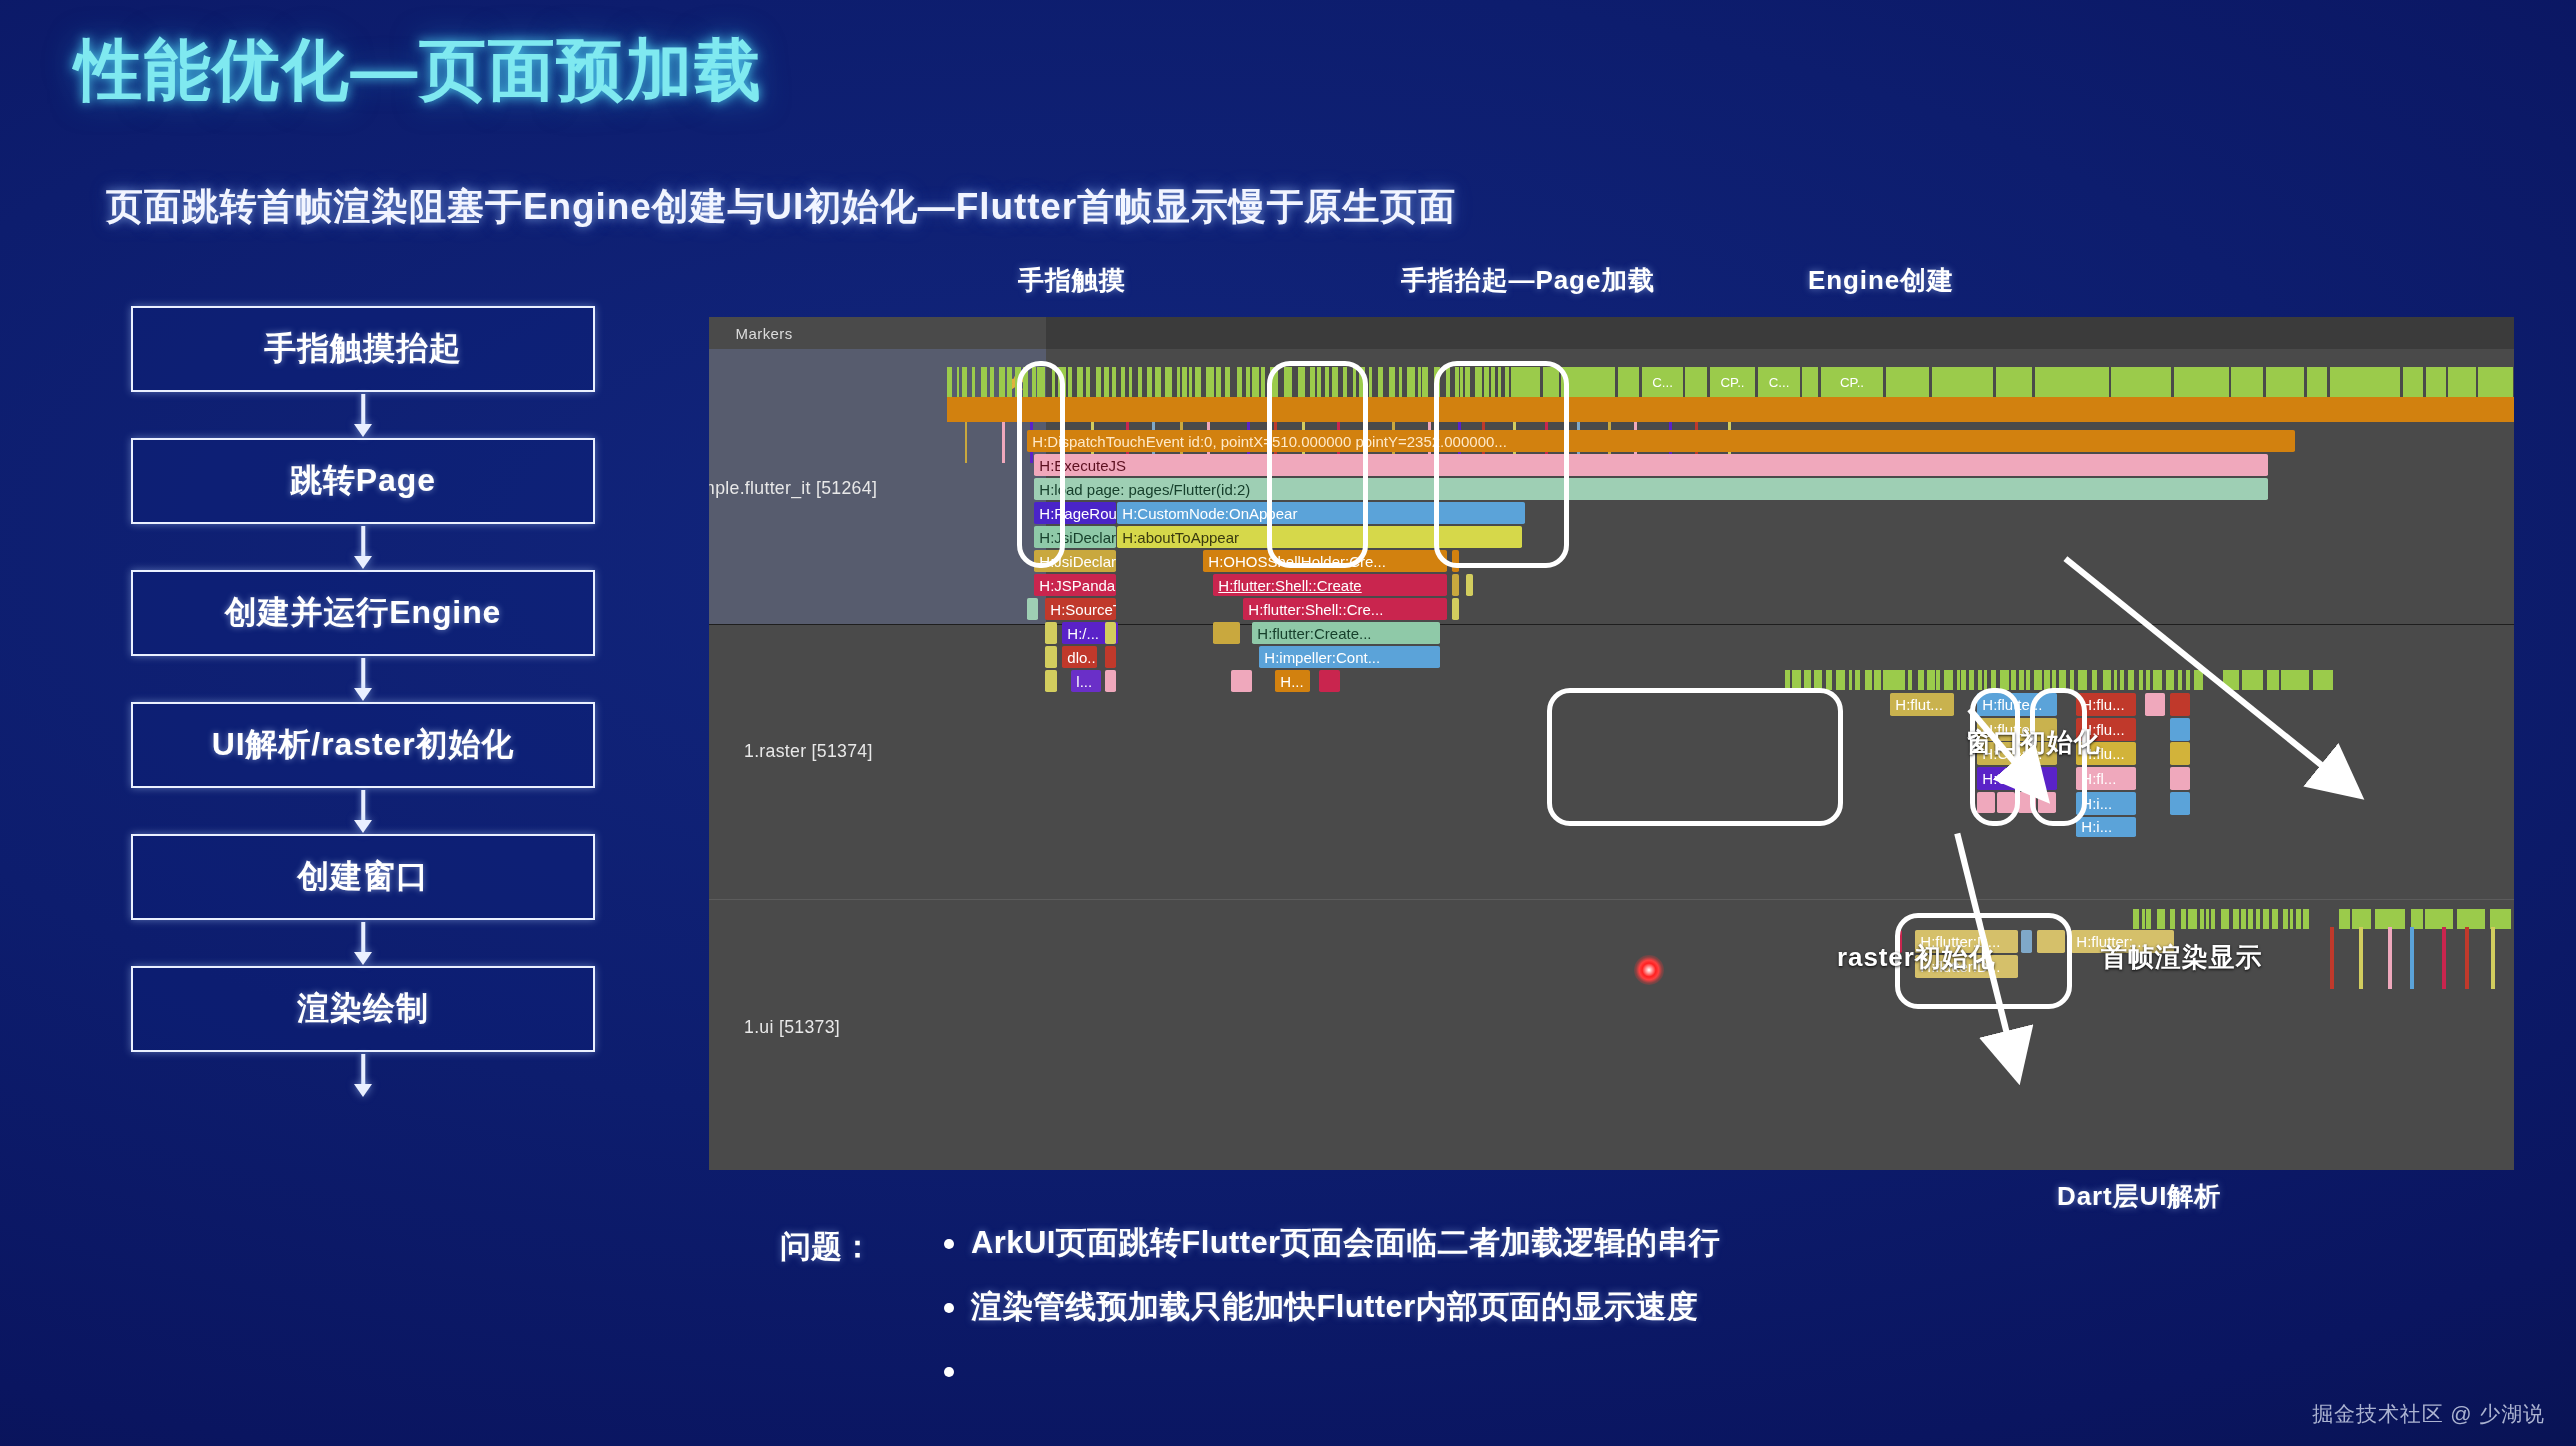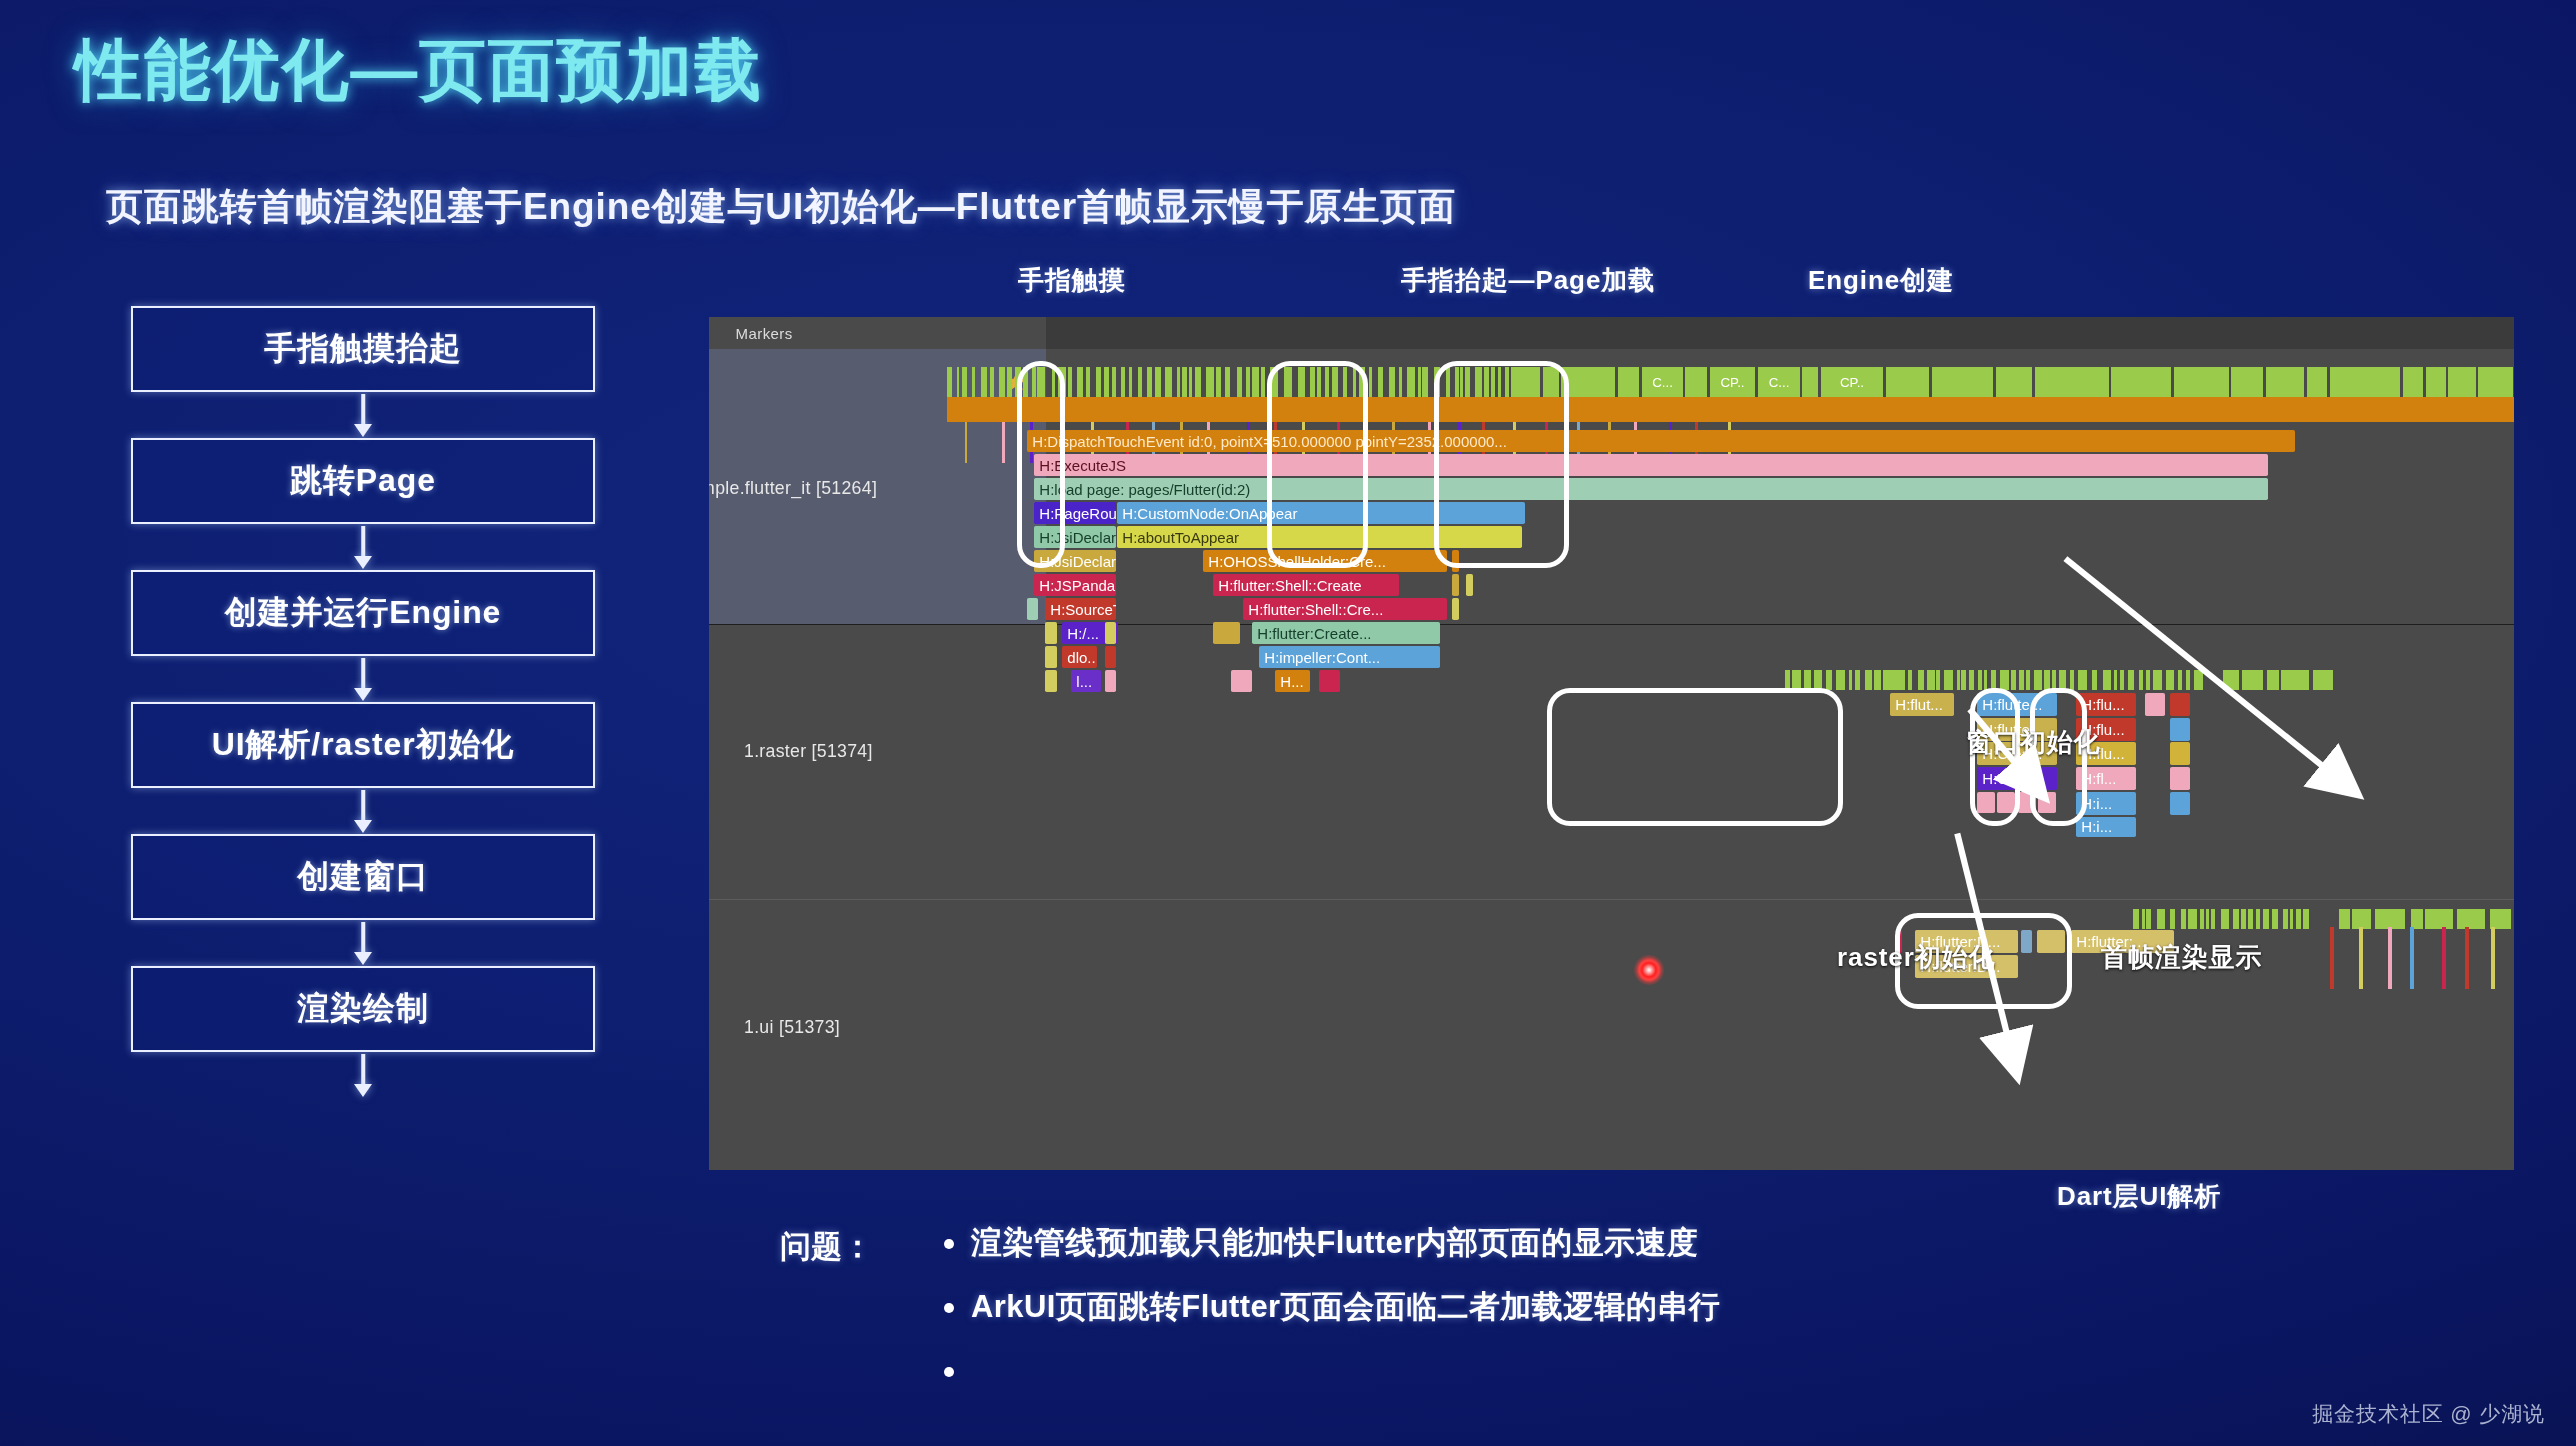--- a/index.html
+++ b/index.html
@@ -310,21 +310,21 @@
     <div class="chip" style="left:87px;top:185px;width:82px;height:22px;background:#4a24c8;">H:PageRouterM...</div>
     <div class="chip" style="left:170px;top:185px;width:408px;height:22px;background:#5ba3d9;">H:CustomNode:OnAppear</div>
 
     <div class="chip" style="left:87px;top:209px;width:82px;height:22px;background:#8fc9a8;color:#17402c;">H:JsiDeclarative...</div>
     <div class="chip" style="left:170px;top:209px;width:405px;height:22px;background:#d6d84a;color:#3a3a10;">H:aboutToAppear</div>
 
     <div class="chip" style="left:87px;top:233px;width:82px;height:22px;background:#c9a83e;color:#fff;">H:JsiDeclarative...</div>
     <div class="chip" style="left:256px;top:233px;width:244px;height:22px;background:#d2810f;">H:OHOSShellHolder:Cre...</div>
 
     <div class="chip" style="left:87px;top:257px;width:82px;height:22px;background:#c9254e;">H:JSPandaFileEx...</div>
-    <div class="chip" style="left:266px;top:257px;width:186px;height:22px;background:#c9254e;">H:flutter:Shell::Create</div>
+    <div class="chip" style="left:266px;top:257px;width:234px;height:22px;background:#c9254e;text-decoration:underline;">H:flutter:Shell::Create</div>
 
     <div class="chip" style="left:98px;top:281px;width:71px;height:22px;background:#c0392b;">H:SourceText...</div>
     <div class="chip" style="left:296px;top:281px;width:204px;height:22px;background:#c9254e;">H:flutter:Shell::Cre...</div>
 
     <div class="chip" style="left:115px;top:305px;width:56px;height:22px;background:#5a22c8;">H:/...</div>
     <div class="chip" style="left:305px;top:305px;width:188px;height:22px;background:#8fc9a8;color:#17402c;">H:flutter:Create...</div>
 
     <div class="chip" style="left:115px;top:329px;width:35px;height:22px;background:#c0392b;">dlo...</div>
     <div class="chip" style="left:312px;top:329px;width:181px;height:22px;background:#5ba3d9;">H:impeller:Cont...</div>
 
@@ -505,25 +505,25 @@
 
   <line x1="2222" y1="800" x2="2290" y2="880" stroke="#ffffff" stroke-width="7" marker-end="url(#ah)"></line>
 
   <line x1="2208" y1="940" x2="2270" y2="1190" stroke="#ffffff" stroke-width="7" marker-end="url(#ah)"></line>
 </svg>
 
 <div id="bullets">
   <div class="qlabel">问题：</div>
   <div class="blt">
     <span class="dot"></span>
-    <span class="txt">渲染管线预加载只能加快Flutter内部页面的显示速度</span>
+    <span class="txt">ArkUI页面跳转Flutter页面会面临二者加载逻辑的串行</span>
   </div>
   <div class="blt">
     <span class="dot"></span>
-    <span class="txt">ArkUI页面跳转Flutter页面会面临二者加载逻辑的串行</span>
+    <span class="txt">渲染管线预加载只能加快Flutter内部页面的显示速度</span>
   </div>
   <div class="blt">
     <span class="dot"></span>
   </div>
 </div>
 
 <div id="watermark">掘金技术社区 @ 少湖说</div>
 
 
 </body></html>

